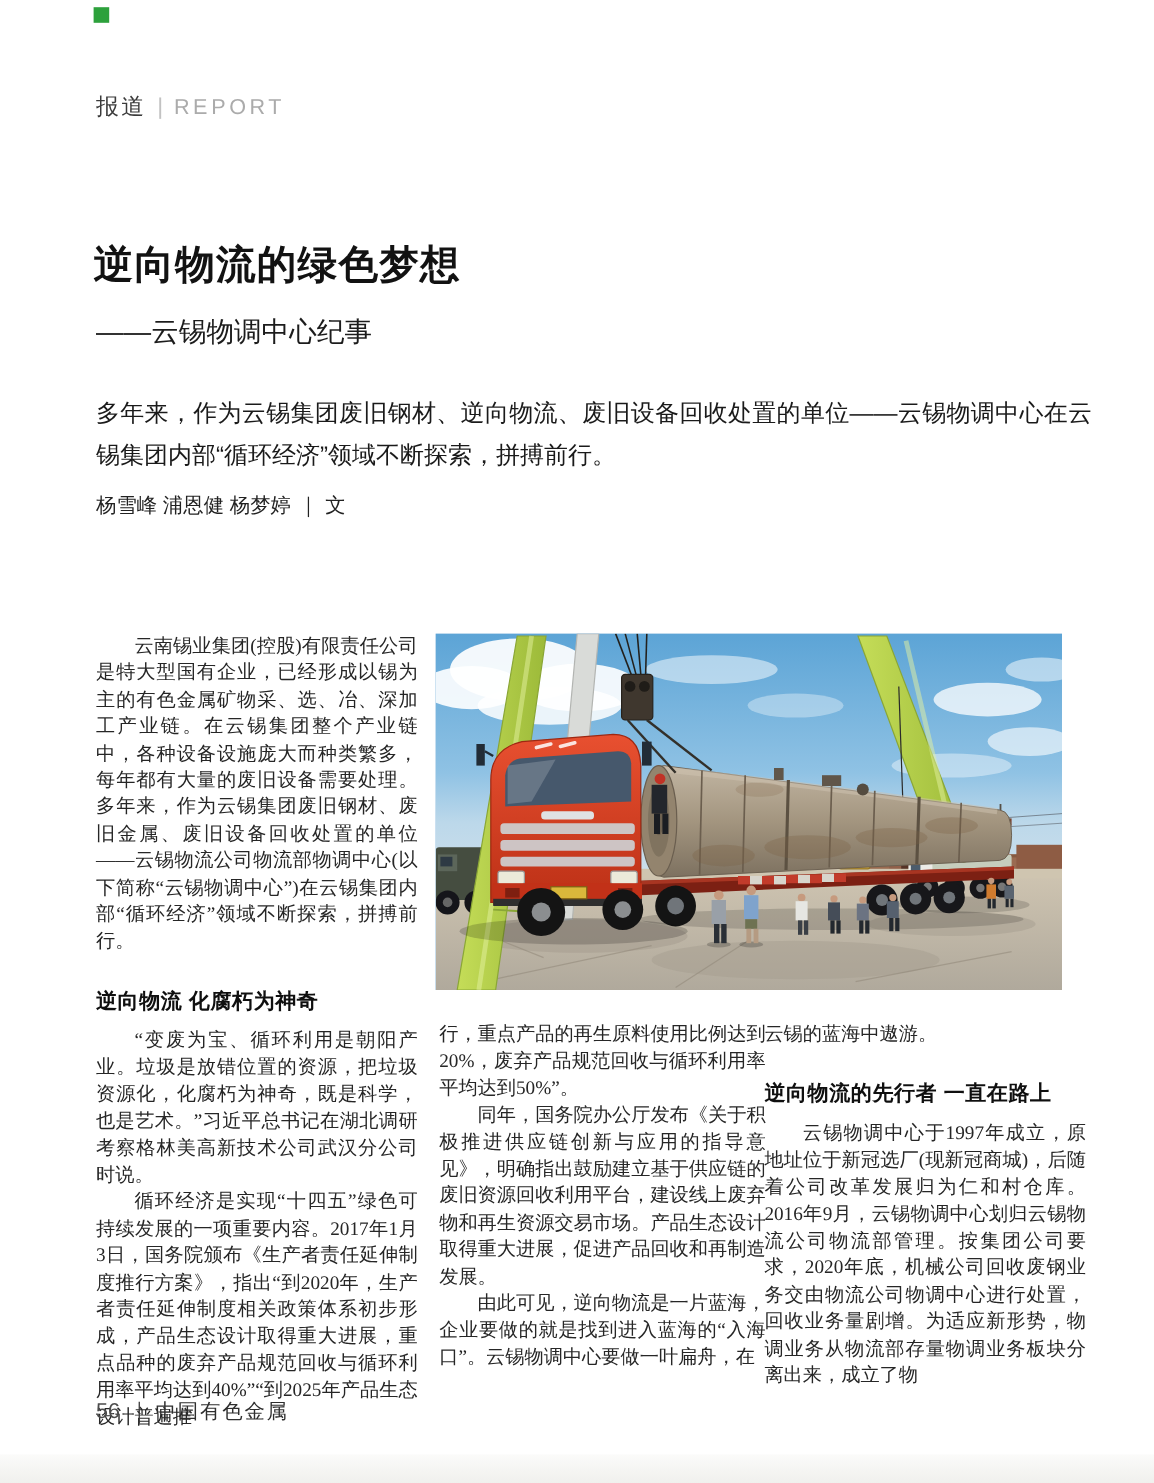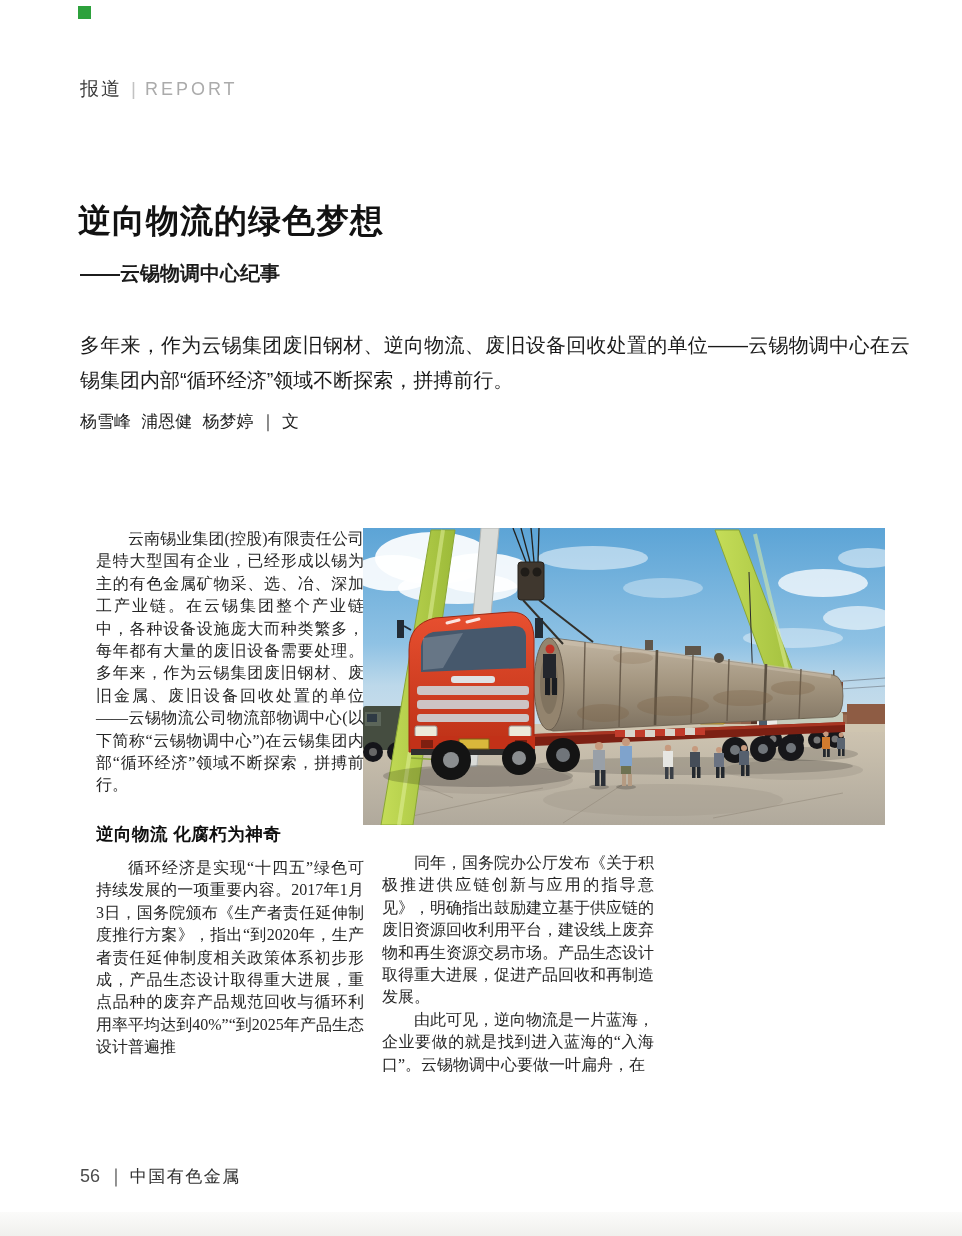--- a/index.html
+++ b/index.html
@@ -10,34 +10,34 @@
 
   .kicker{position:absolute;left:80px;top:76px;font-family:"Liberation Sans",sans-serif;
           font-size:19px;color:#3d3d3d;white-space:nowrap;}
   .kicker .zh{letter-spacing:2px;color:#3b3b3b;}
   .kicker .div{color:#c2c2c2;margin:0 9px;font-weight:300;}
   .kicker .en{color:#ababab;letter-spacing:3px;font-size:18px;}
 
   .title{position:absolute;left:78px;top:182px;font-family:"Liberation Sans",sans-serif;
          font-size:33px;font-weight:800;letter-spacing:1px;color:#121212;line-height:1;white-space:nowrap;}
   .subtitle{position:absolute;left:80px;top:245px;font-family:"Liberation Sans",sans-serif;
-            font-size:20px;font-weight:700;color:#1c1c1c;line-height:1.1;white-space:nowrap;}
+            font-size:23px;font-weight:400;color:#1c1c1c;line-height:1.1;white-space:nowrap;}
 
   .lead{position:absolute;left:80px;top:308px;width:830px;font-family:"Liberation Sans",sans-serif;
         font-size:20px;font-weight:500;line-height:35px;color:#1a1a1a;text-align:justify;}
 
-  .byline{position:absolute;left:80px;top:410px;font-family:Liberation Mono, monospace;
+  .byline{position:absolute;left:80px;top:410px;font-family:Liberation Sans, sans-serif;
           font-size:17px;color:#222;white-space:nowrap;text-align:right;}
   .byline .div{margin:0 6px;font-weight:300;}
 
   .photo{position:absolute;left:363px;top:528px;width:522px;height:297px;overflow:hidden;background:#7fb4dc;}
   .photo svg{display:block;}
 
   .col{position:absolute;width:268px;font-size:16px;line-height:22.4px;color:#262626;
-       text-align:justify;text-justify:inter-ideograph;margin-left:16px;}
+       text-align:justify;text-justify:inter-ideograph;}
   .col p{margin:0;text-indent:2em;}
   .col p.noindent{text-indent:0;}
   .col h3{font-family:"Liberation Sans",sans-serif;font-size:17.5px;font-weight:700;color:#0f0f0f;
           margin:24px 0 10px 0;line-height:26px;letter-spacing:.5px;}
   .col1{left:80px;top:528px;}
   .col2{left:366px;top:852px;width:272px;}
   .col3{left:637px;top:852px;}
 
   .footer{position:absolute;left:80px;top:1164px;white-space:nowrap;}
   .footer .num{font-family:"Liberation Sans",sans-serif;font-size:18px;color:#4c4c4c;}
@@ -320,28 +320,35 @@
           <rect x="474" y="210" width="8" height="11" fill="#5a6470"></rect>
         <rect x="475" y="221" width="2.6" height="7" fill="#23282e"></rect>
           <rect x="479" y="221" width="2.6" height="7" fill="#23282e"></rect>
       </g>
     </svg>
   </div>
 
   <div class="col col1">
     <p>云南锡业集团(控股)有限责任公司是特大型国有企业，已经形成以锡为主的有色金属矿物采、选、冶、深加工产业链。在云锡集团整个产业链中，各种设备设施庞大而种类繁多，每年都有大量的废旧设备需要处理。多年来，作为云锡集团废旧钢材、废旧金属、废旧设备回收处置的单位——云锡物流公司物流部物调中心(以下简称“云锡物调中心”)在云锡集团内部“循环经济”领域不断探索，拼搏前行。</p>
     <h3>逆向物流 化腐朽为神奇</h3>
+    <p>“变废为宝、循环利用是朝阳产业。垃圾是放错位置的资源，把垃圾资源化，化腐朽为神奇，既是科学，也是艺术。”习近平总书记在湖北调研考察格林美高新技术公司武汉分公司时说。</p>
     <p>循环经济是实现“十四五”绿色可持续发展的一项重要内容。2017年1月3日，国务院颁布《生产者责任延伸制度推行方案》，指出“到2020年，生产者责任延伸制度相关政策体系初步形成，产品生态设计取得重大进展，重点品种的废弃产品规范回收与循环利用率平均达到40%”“到2025年产品生态设计普遍推</p>
   </div>
 
   <div class="col col2">
+    <p class="noindent">行，重点产品的再生原料使用比例达到20%，废弃产品规范回收与循环利用率平均达到50%”。</p>
     <p>同年，国务院办公厅发布《关于积极推进供应链创新与应用的指导意见》，明确指出鼓励建立基于供应链的废旧资源回收利用平台，建设线上废弃物和再生资源交易市场。产品生态设计取得重大进展，促进产品回收和再制造发展。</p>
     <p>由此可见，逆向物流是一片蓝海，企业要做的就是找到进入蓝海的“入海口”。云锡物调中心要做一叶扁舟，在</p>
   </div>
 
+  <div class="col col3">
+    <p class="noindent">云锡的蓝海中遨游。</p>
+    <h3>逆向物流的先行者 一直在路上</h3>
+    <p>云锡物调中心于1997年成立，原地址位于新冠选厂(现新冠商城)，后随着公司改革发展归为仁和村仓库。2016年9月，云锡物调中心划归云锡物流公司物流部管理。按集团公司要求，2020年底，机械公司回收废钢业务交由物流公司物调中心进行处置，回收业务量剧增。为适应新形势，物调业务从物流部存量物调业务板块分离出来，成立了物</p>
+  </div>
 
   <div class="footer">
     <span class="num">56</span><span class="div">｜</span><span class="journal">中国有色金属</span>
   </div>
 
   <div class="bottom-strip"></div>
 
 </div>
 
 </body></html>

